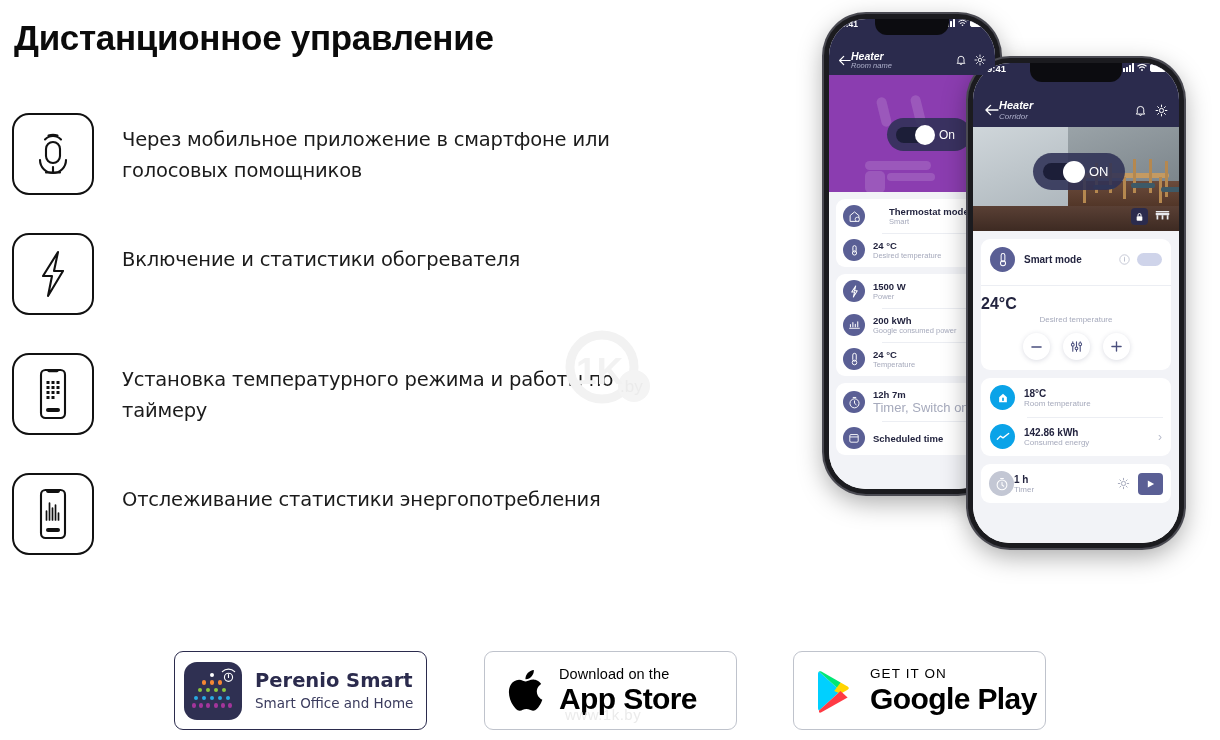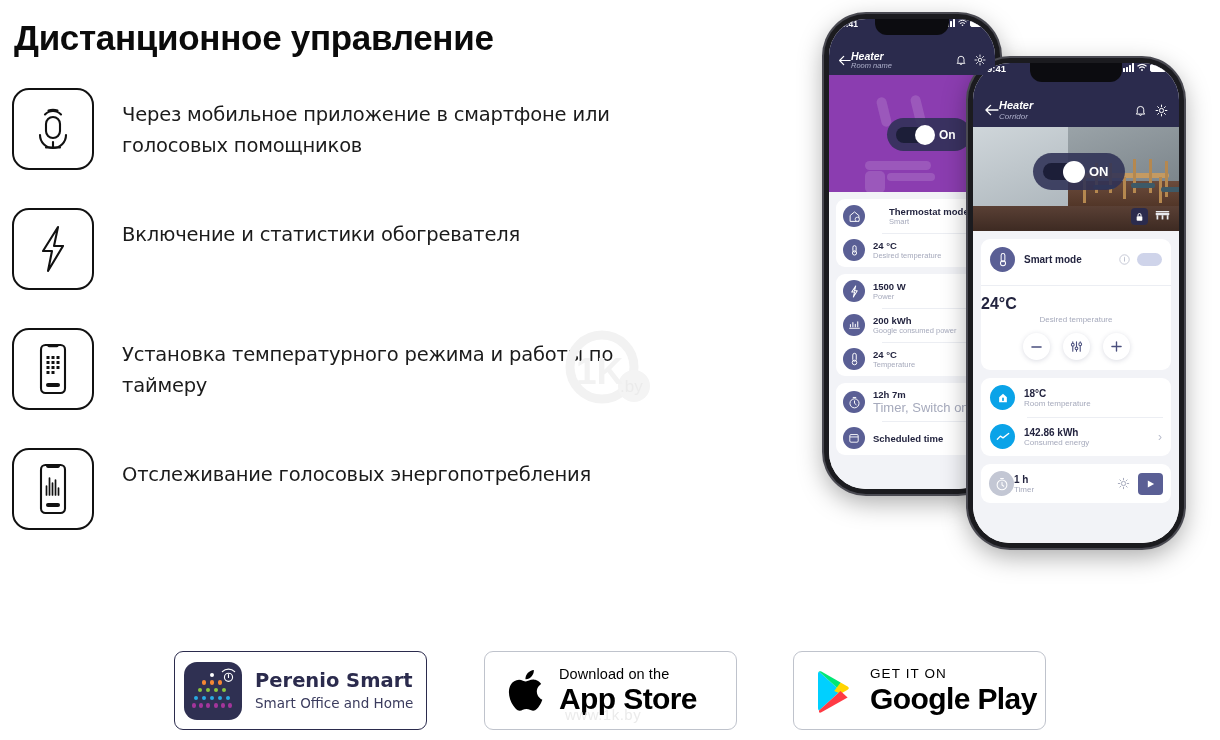--- a/index.html
+++ b/index.html
@@ -35,21 +35,21 @@
   .page-title {
     position: absolute;
     left: 14px; top: 18px;
     font-size: 35px;
     font-weight: bold;
     color: #0b0b0b;
     letter-spacing: -0.3px;
     white-space: nowrap;
   }
 
-  .features { position: absolute; left: 12px; top: 88px; width: 620px; }
+  .features { position: absolute; left: 12px; top: 113px; width: 620px; }
 
   .feature-row {
     display: flex;
     align-items: flex-start;
     height: 120px;
   }
 
   .feature-icon-box {
     width: 82px; height: 82px;
     min-width: 82px;
@@ -162,21 +162,21 @@
 
   .deco { position: absolute; opacity: .14; background: #fff; }
 
   .toggle-pill {
     position: absolute;
     background: rgba(47,49,85,.88);
     border-radius: 100px;
     display: flex;
     align-items: center;
     color: #fff;
-    font-weight: bold;
+    font-weight: normal;
   }
   .toggle-track {
     background: #1c1e38;
     border-radius: 100px;
     position: relative;
   }
   .toggle-knob {
     position: absolute;
     background: #fff;
     border-radius: 50%;
@@ -397,21 +397,21 @@
         <rect x="11" y="41" width="14" height="4" rx="2" fill="#111" stroke="none"></rect>
         <g stroke="#111" stroke-width="1.7" stroke-linecap="round">
           <line x1="11.5" y1="33" x2="11.5" y2="24"></line>
           <line x1="14.5" y1="33" x2="14.5" y2="16"></line>
           <line x1="17.5" y1="33" x2="17.5" y2="21"></line>
           <line x1="20.5" y1="33" x2="20.5" y2="18"></line>
           <line x1="23.5" y1="33" x2="23.5" y2="26"></line>
         </g>
       </svg>
     </div>
-    <div class="feature-text">Отслеживание голосовых энергопотребления</div>
+    <div class="feature-text">Отслеживание статистики энергопотребления</div>
   </div>
 
 </div>
 
 <div class="phones">
 
   <div class="phone phone-back">
     <div class="phone-screen">
 
       <div class="notch" style="width:74px;height:16px;"></div>

